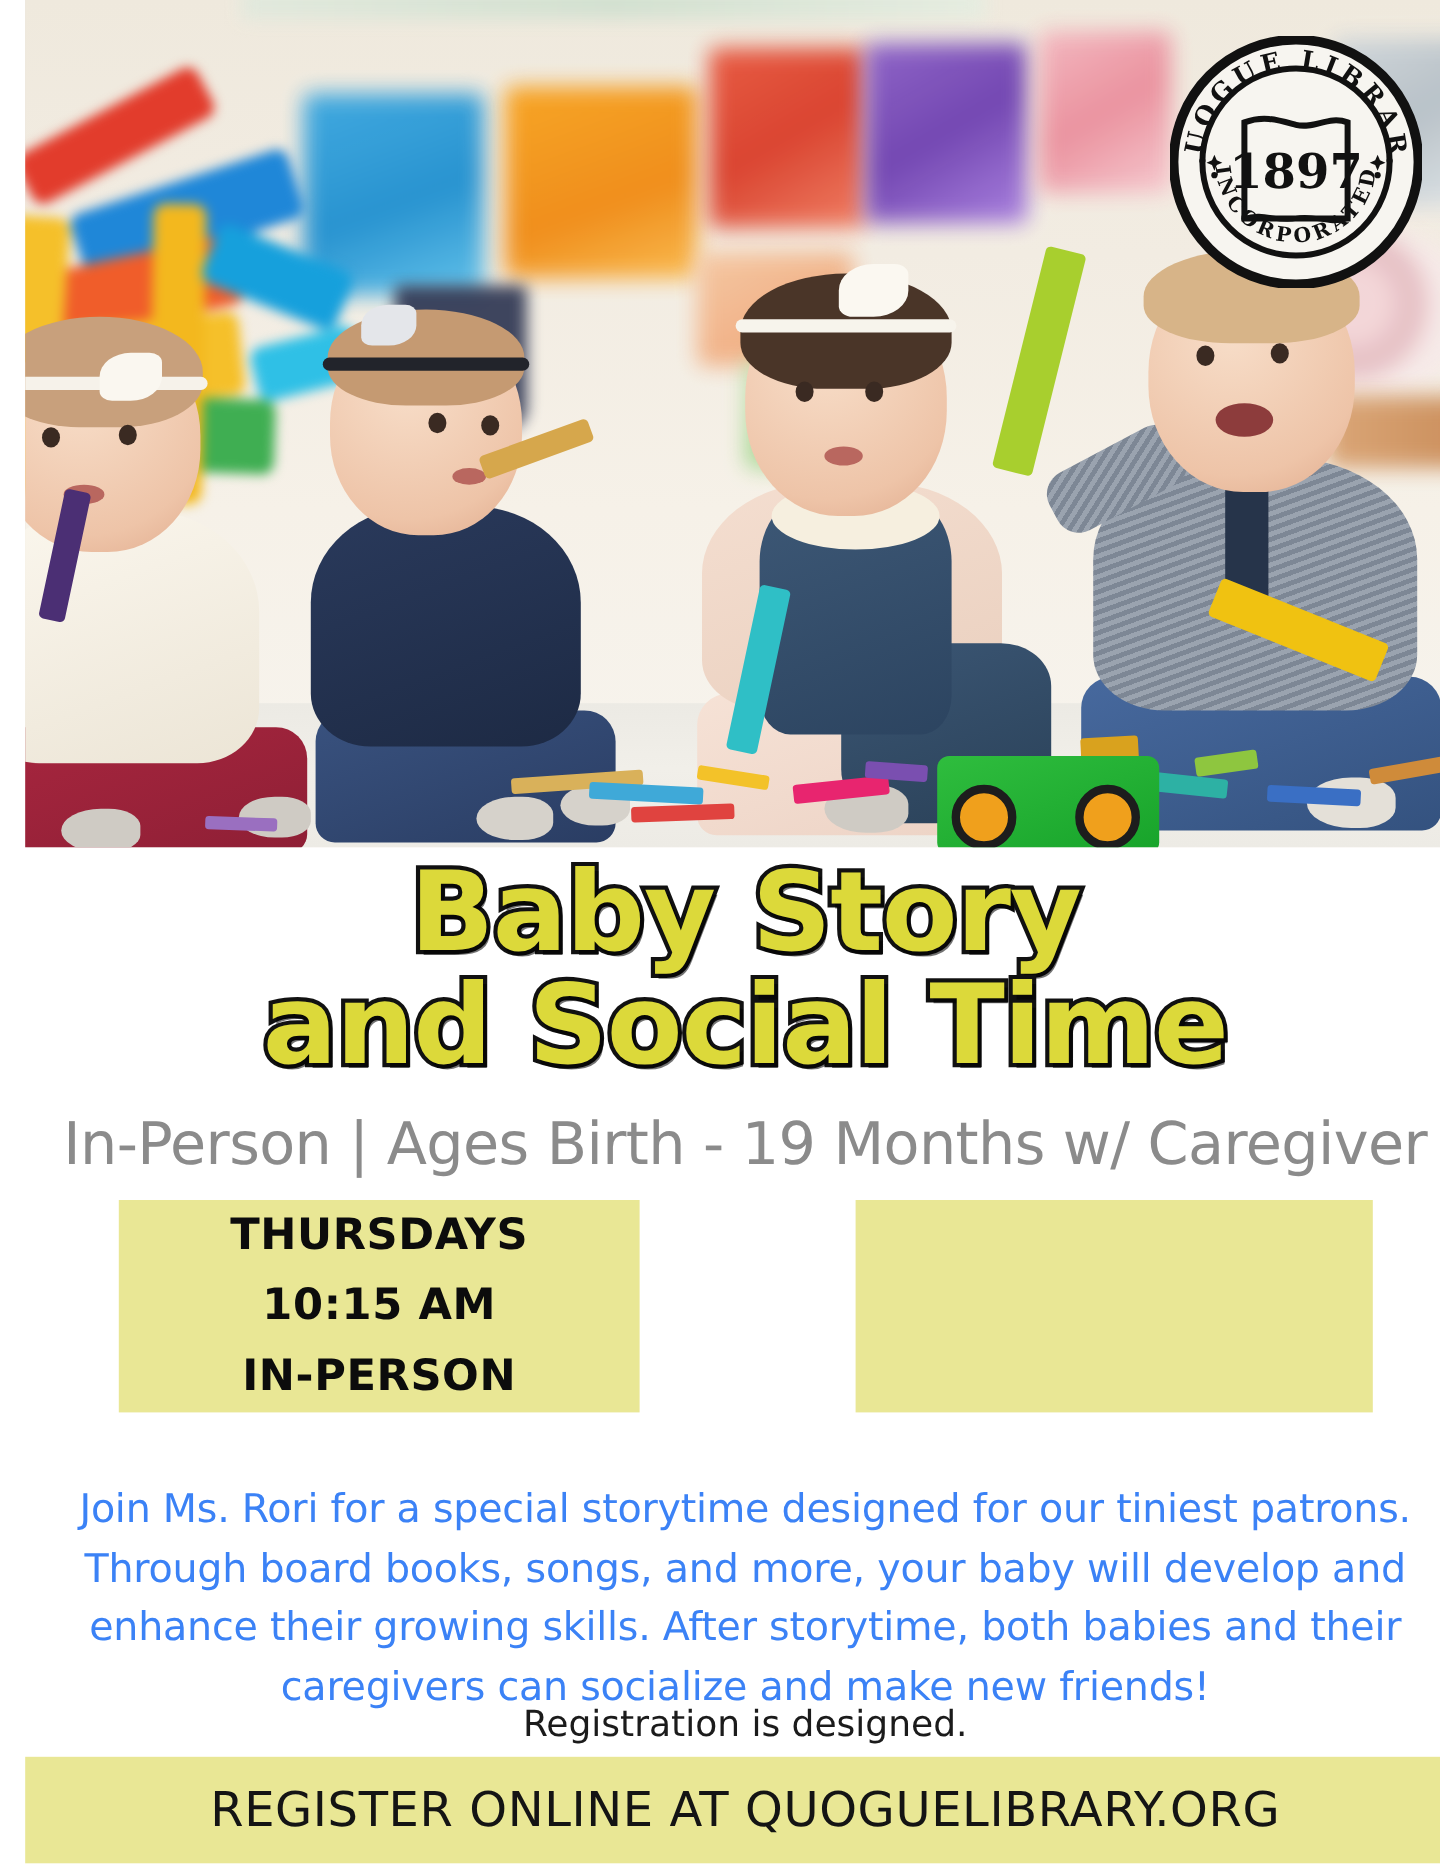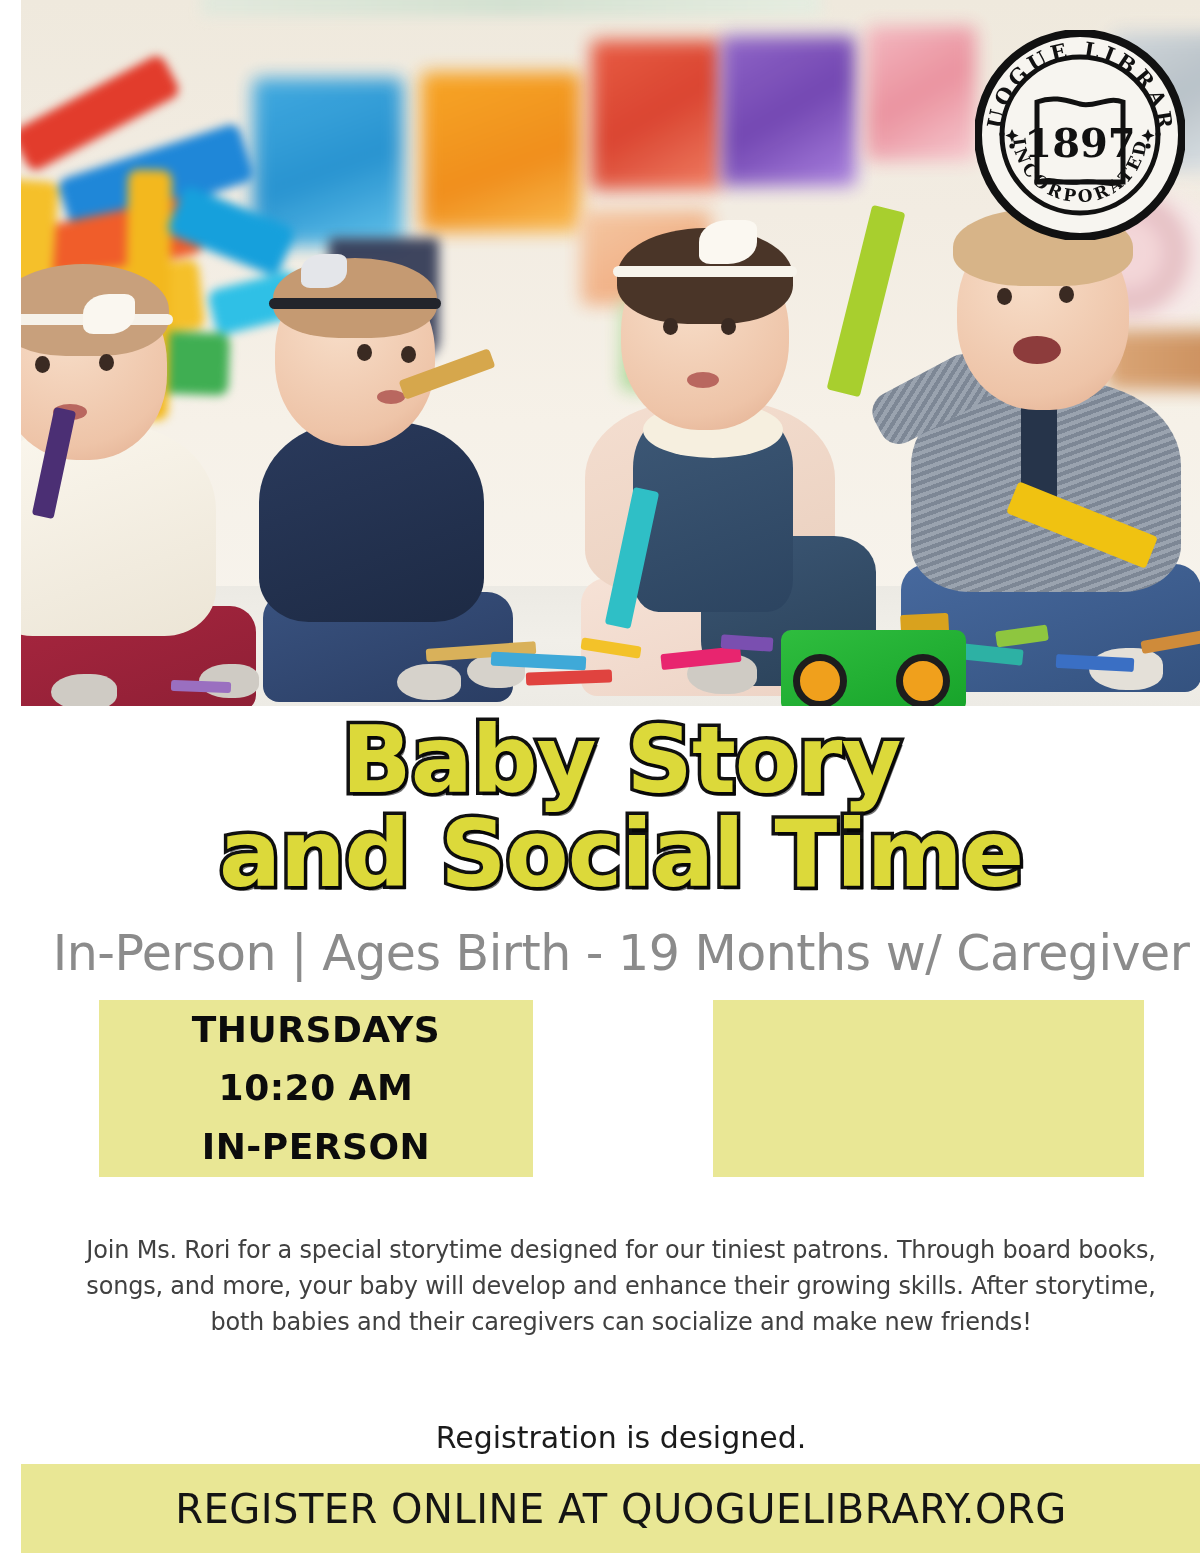--- a/index.html
+++ b/index.html
@@ -251,23 +251,23 @@
   }
   #box-dates .info-line { line-height: 1.55; }
 
   
   .body-text {
     position: absolute;
     left: 42px; top: 1232px;
     width: 1116px;
     text-align: center;
     font-family: "DejaVu Sans", sans-serif;
-    font-size: 24px;
+    font-size: 33px;
     line-height: 1.5;
-    color: #404040;
+    color: #3b82f6;
     letter-spacing: -.2px;
   }
   .body-text p { margin: 0; }
   .reg-note {
     position: absolute;
     left: 0; top: 1420px;
     width: 1200px;
     text-align: center;
     font-family: "DejaVu Sans", sans-serif;
     font-size: 30px;
@@ -439,21 +439,21 @@
 
   <div class="title-block">
     <div class="title-line">Baby Story</div>
     <div class="title-line">and Social Time</div>
   </div>
 
   <div class="subtitle">In-Person | Ages Birth - 19 Months w/ Caregiver</div>
 
   <div class="info-box" id="box-schedule">
     <div class="info-line">THURSDAYS</div>
-    <div class="info-line">10:20 AM</div>
+    <div class="info-line">10:15 AM</div>
     <div class="info-line">IN-PERSON</div>
   </div>
 
   <div class="info-box" id="box-dates">
   </div>
 
   <div class="body-text">
     <p>Join Ms. Rori for a special storytime designed for our tiniest patrons. Through board books, songs, and more, your baby will develop and enhance their growing skills. After storytime, both babies and their caregivers can socialize and make new friends!</p>
   </div>
 

